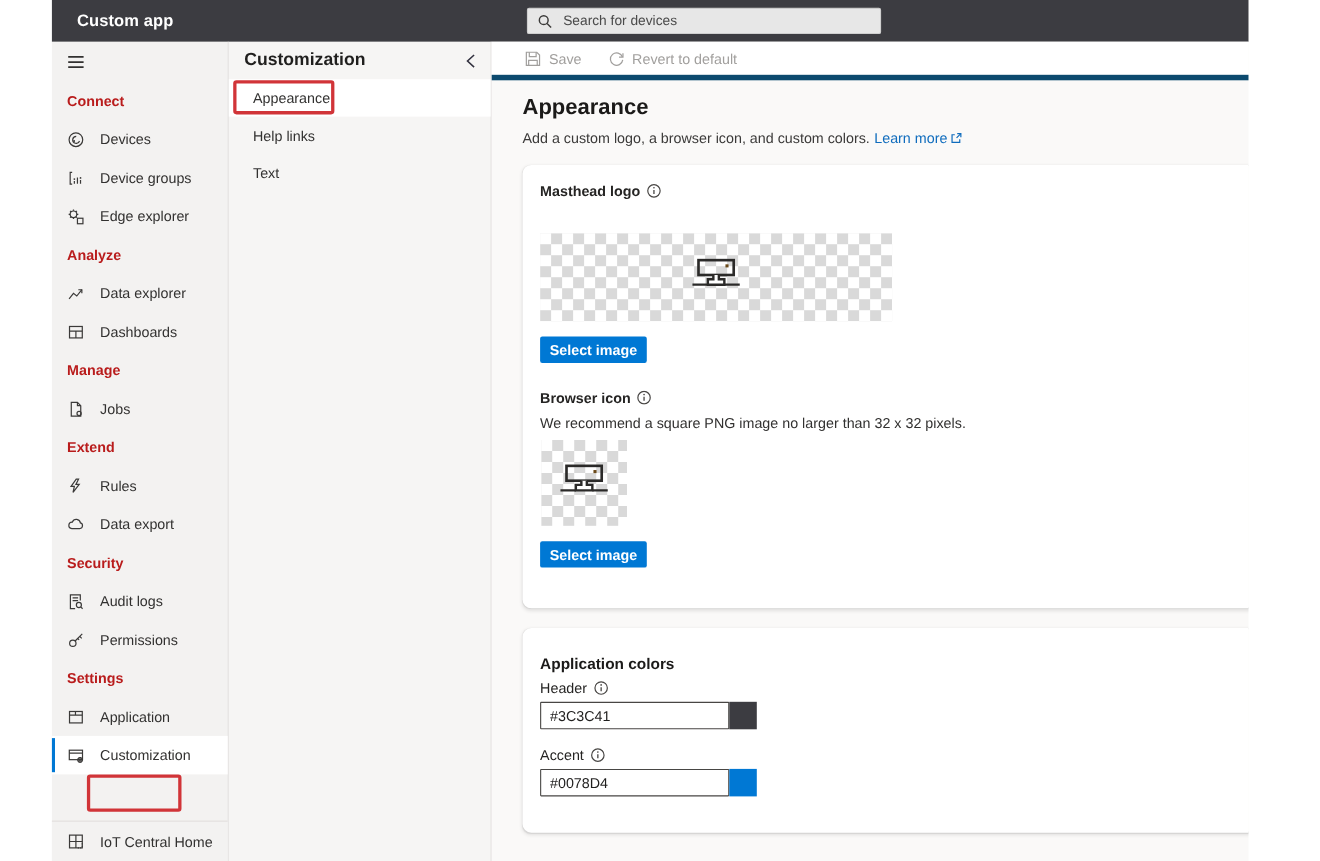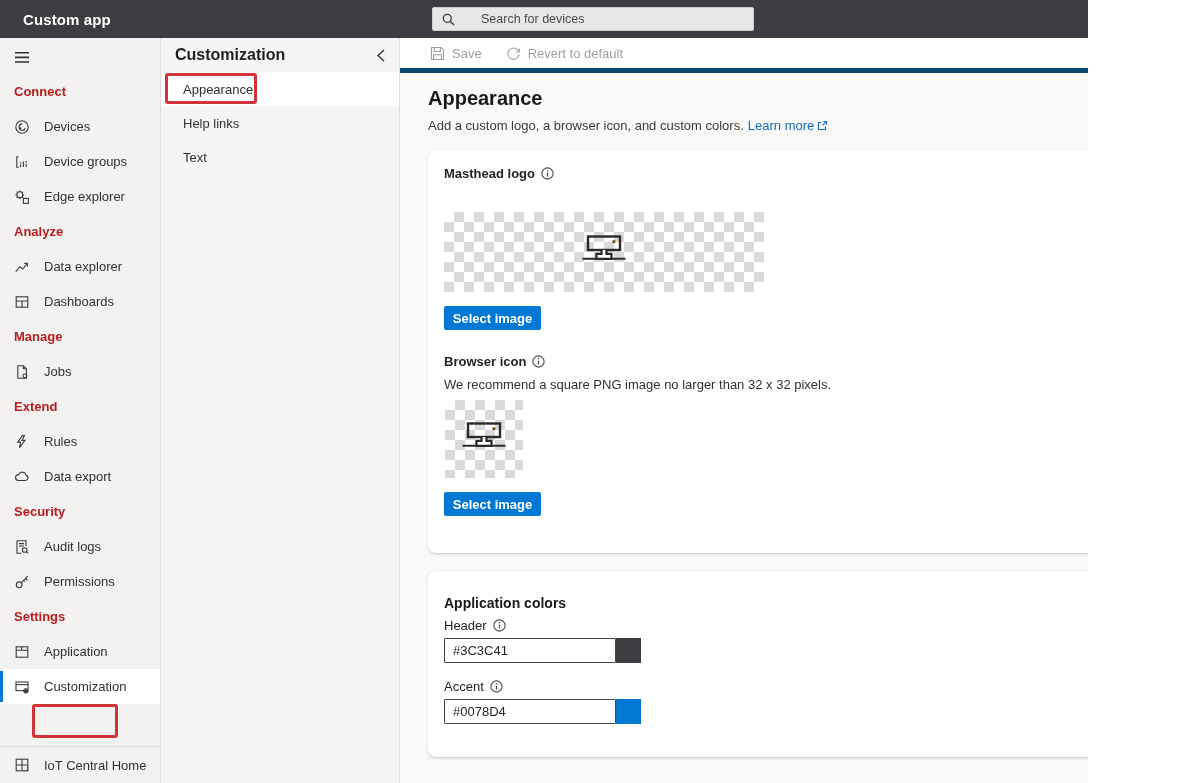--- a/index.html
+++ b/index.html
@@ -1,24 +1,24 @@
 <!DOCTYPE html>
 <html><head>
 <meta charset="utf-8">
 <style>
   * { box-sizing: border-box; }
   body { margin:0; font-family:"Liberation Sans", sans-serif; }
-  .stage{ position:relative; width:1088px; height:783px; background:#fff; overflow:hidden; }
+  .stage{ position:relative; width:1088px; height:783px; background:#fff; overflow:hidden;margin-left:47px; }
 
   
   .topbar{ position:absolute; left:0; top:0; width:1200px; height:38px; }
   .app-title{ position:absolute; left:23px; top:0; height:38px; display:flex; align-items:center;
               color:#fff; font-size:15px; font-weight:700; letter-spacing:.1px; }
   .search{ position:absolute; left:432px; top:7px; width:322px; height:24px; background:#E7E7E7;
-           border:1px solid #CFCFCF; border-radius:2px; display:flex; align-items:center; gap:24px; padding-left:9px; }
+           border:1px solid #CFCFCF; border-radius:2px; display:flex; align-items:center; gap:8px; padding-left:9px; }
   .search input{ border:none; background:transparent; outline:none; font-family:inherit;
                  font-size:12.5px; color:#323130; width:270px; }
   .search input::placeholder{ color:#4a4a4a; }
   .tb-ico{ position:absolute; top:0; height:38px; display:flex; align-items:center; color:#C8C6C4; cursor:pointer; }
   .gear{ left:1094px; font-family:"DejaVu Sans", sans-serif; font-size:18px; }
   .help{ left:1136px; font-size:15px; }
   .avatar{ left:1164px; }
 
   
   .sidebar{ position:absolute; left:0; top:38px; width:161px; height:745px; background:#F3F2F1;

